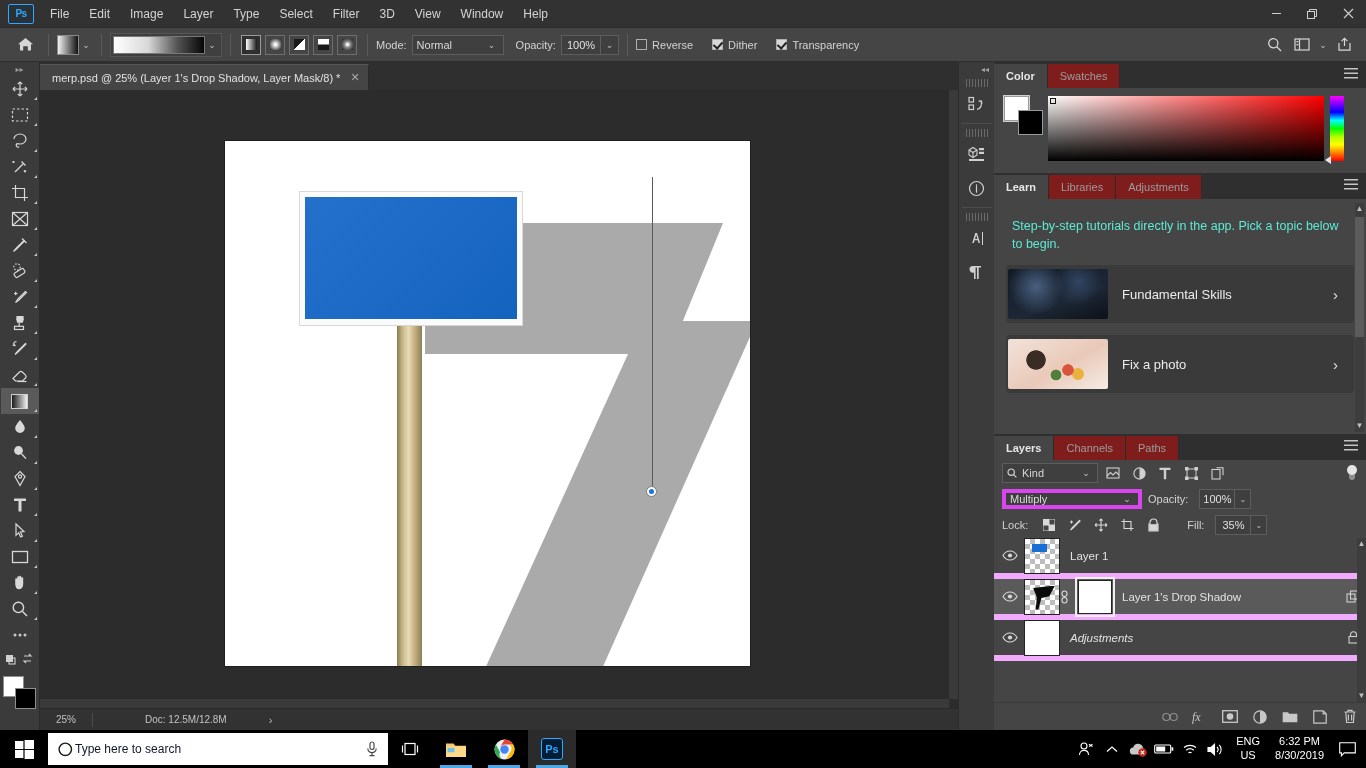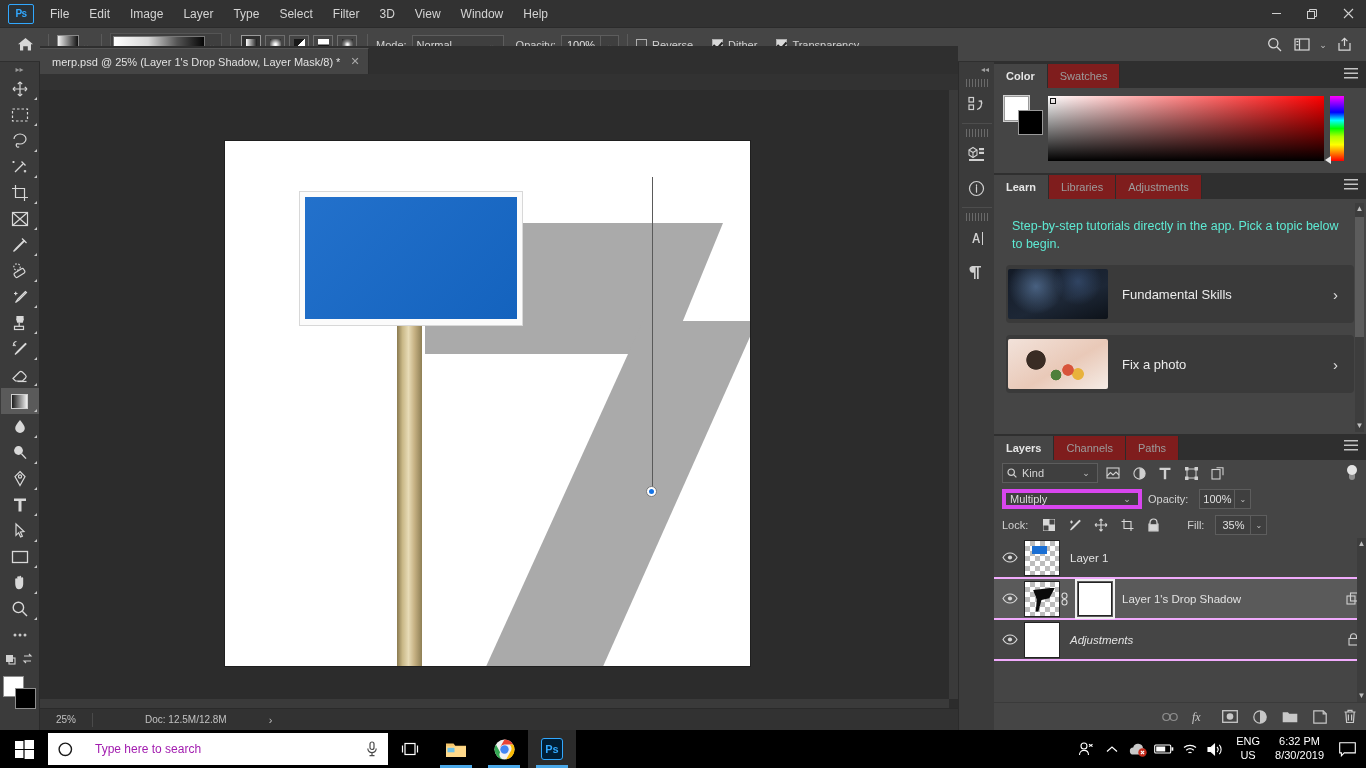--- a/index.html
+++ b/index.html
@@ -94,21 +94,21 @@
   .tool .corner {
     position:absolute; right:2px; bottom:2px; width:0;height:0;
     border-left: 3px solid transparent; border-bottom: 3px solid #c8c8c8;
   }
   .tb-colors { margin-top: 6px; position: relative; width: 34px; height: 34px; }
   .sw-fg { position:absolute; left:0; top:0; width:21px;height:21px;background:#fff;border:1px solid #8e8e8e;}
   .sw-bg { position:absolute; left:12px; top:12px; width:21px;height:21px;background:#000;border:1px solid #8e8e8e;}
 
   
   .tabbar {
-    position:absolute; top:46px; left:40px; width:918px; height:28px;
+    position:absolute; top:62px; left:40px; width:918px; height:28px;
     background:#2f2f2f; display:flex; align-items:flex-end;
   }
   .doctab {
     height: 26px; background:#454545; display:flex; align-items:center;
     padding: 0 8px 0 12px; font-size: 11px; color: #e2e2e2;
     border-right:1px solid #2b2b2b; border-top:1px solid #555;
   }
   .doctab .x { margin-left: 10px; color:#aaa; font-size: 11px; }
 
   
@@ -269,21 +269,21 @@
   .blend-row, .lock-row { height: 26px; display:flex; align-items:center; padding: 0 8px; gap:6px;}
   .blend-select { width:140px; height:20px; background:#3f3f3f;border:4px solid #d946ef;
     display:flex;align-items:center;justify-content:space-between;padding:0 4px;font-size:11px;color:#dcdcdc;}
   .opacity-box { width:36px;height:20px;background:#3f3f3f;border:1px solid #5d5d5d;
     display:flex;align-items:center;justify-content:center;font-size:11px;color:#e0e0e0;}
   .stepper { width:16px;height:20px;background:#3f3f3f;border:1px solid #5d5d5d;border-left:none;
     display:flex;align-items:center;justify-content:center;font-size:8px;color:#c0c0c0;}
   .lock-ico { width:20px;height:18px;display:flex;align-items:center;justify-content:center;}
   .layer-list { flex:1; background:#454545; position:relative; overflow:hidden; }
   .layer-row {
-    height: 41px; display:flex; align-items:center; border-bottom:2px solid #f0abfc;
+    height: 41px; display:flex; align-items:center; border-bottom:6px solid #f0abfc;
     padding-left: 2px;
   }
   .layer-row.selected { background:#5a5a5a; }
   .eye { width:28px; display:flex; align-items:center; justify-content:center; }
   .thumb-box {
     width: 36px; height: 36px; border:1px solid #232323; flex:none;
     background-image:
       linear-gradient(45deg,#bdbdbd 25%,transparent 25%,transparent 75%,#bdbdbd 75%),
       linear-gradient(45deg,#bdbdbd 25%,#ffffff 25%,#ffffff 75%,#bdbdbd 75%);
     background-size: 10px 10px; background-position: 0 0, 5px 5px;
@@ -313,21 +313,21 @@
   
   .taskbar {
     position:absolute; left:0; bottom:0; width:1366px; height:38px;
     background:#000000; display:flex; align-items:center;
   }
   .start-btn { width:48px;height:38px;display:flex;align-items:center;justify-content:center;}
   .tb-search {
     width: 340px; height: 32px; background:#ffffff; display:flex; align-items:center;
     padding: 0 10px; margin-left: 0;
   }
-  .tb-search .txt { flex:1; font-size:12px; color:#a21caf; padding-left:22px;}
+  .tb-search .txt { flex:1; font-size:12px; color:#0f172a; padding-left:2px;}
   .tb-task { width:44px;height:38px;display:flex;align-items:center;justify-content:center;}
   .tb-app { width:48px;height:38px;display:flex;align-items:center;justify-content:center; position:relative;}
   .tb-app.active { background:#2b2b2b; }
   .tb-app .underline { position:absolute; bottom:0; left:8px; right:8px; height:3px; background:#4aa8e8;}
   .tray { margin-left:auto; display:flex; align-items:center; height:38px; padding-right: 4px;}
   .tray-ico { width:26px;height:38px;display:flex;align-items:center;justify-content:center;}
   .tray-lang { width:38px; text-align:center; font-size:11px; color:#fff; line-height:1.25;}
   .tray-clock { text-align:center; font-size:11px; color:#fff; line-height:1.25; padding: 0 8px;}
   .tray-action { width:30px;height:38px;display:flex;align-items:center;justify-content:center;}
   svg { display:block; }

